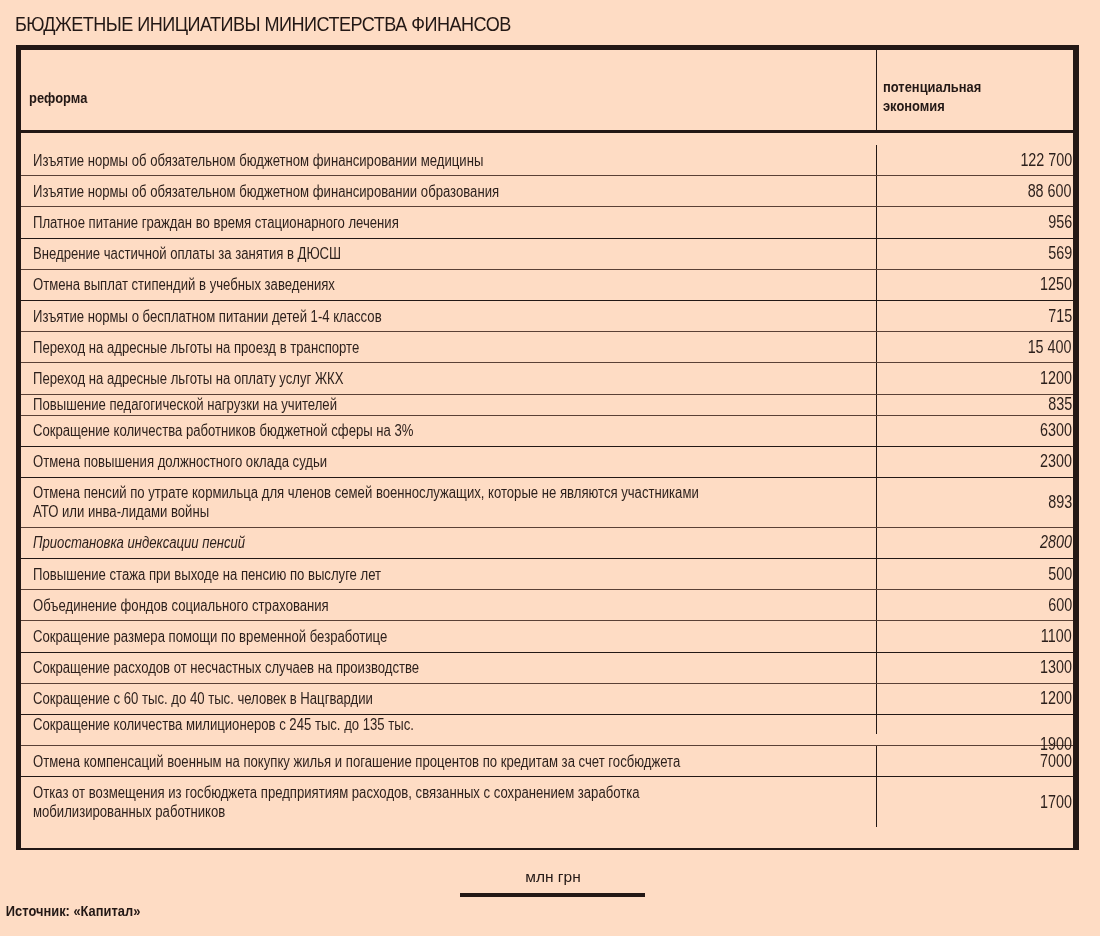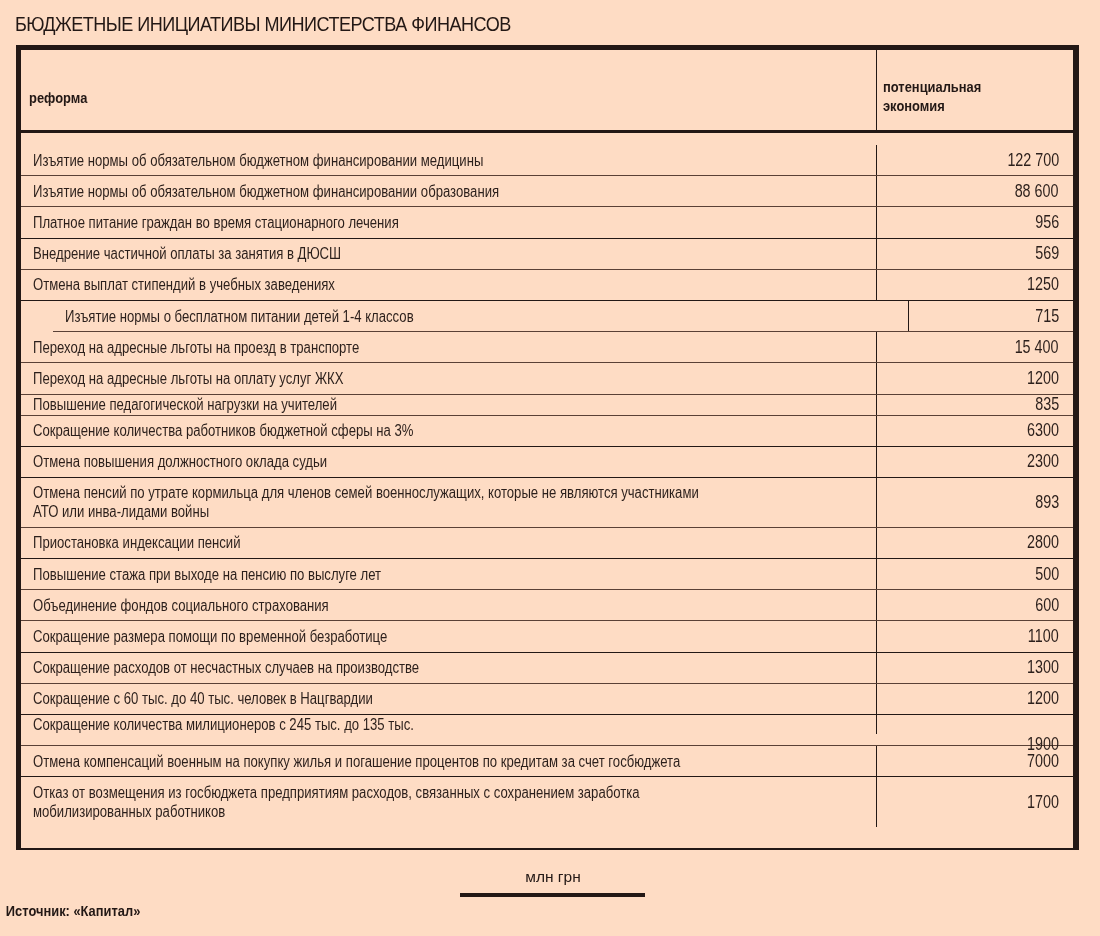--- a/index.html
+++ b/index.html
@@ -41,21 +41,21 @@
   .row.dark { border-bottom-color:#231815; }
   .row .cell-name {
     width:856px; box-sizing:border-box; padding:0 0 0 12px; display:flex; align-items:center;
     border-right:1.5px solid #231815;
   }
   .row .cell-name span {
     font-size:16px; line-height:19px; transform:scaleX(0.82); transform-origin:left center;
     display:inline-block; width:122%; color:#2b1f1b;
   }
   .row .cell-val {
-    flex:1; display:flex; align-items:center; justify-content:flex-end; padding-right:14px;text-align:right;
+    flex:1; display:flex; align-items:center; justify-content:flex-end; padding-right:1px;text-align:right;
   }
   .row .cell-val span {
     font-size:17.5px; transform:scaleX(0.82); transform-origin:right center; color:#2b1f1b;
     white-space:nowrap; display:inline-block;
   }
   .unit {
     position:absolute; left:3px; width:1100px; top:868px; text-align:center; font-size:15.5px;
     color:#231815;
   }
   .rule {
@@ -117,21 +117,21 @@
       </div>
     </div>
     <div class="row dark" style="height: 31.2px;">
       <div class="cell-name">
         <span>Отмена выплат стипендий в учебных заведениях</span>
       </div>
       <div class="cell-val">
         <span>1250</span>
       </div>
     </div>
-    <div class="row" style="height: 31.2px; margin-left: 32px;">
+    <div class="row" style="height: 31.2px;">
       <div class="cell-name">
         <span>Изъятие нормы о бесплатном питании детей 1-4 классов</span>
       </div>
       <div class="cell-val">
         <span>715</span>
       </div>
     </div>
     <div class="row" style="height: 31.2px;">
       <div class="cell-name">
         <span>Переход на адресные льготы на проезд в транспорте</span>
@@ -173,21 +173,21 @@
       </div>
     </div>
     <div class="row" style="height: 50px;">
       <div class="cell-name">
         <span>Отмена пенсий по утрате кормильца для членов семей военнослужащих, которые не являются участниками АТО или инва-лидами войны</span>
       </div>
       <div class="cell-val">
         <span>893</span>
       </div>
     </div>
-    <div class="row dark" style="height: 31.2px;">
+    <div class="row dark" style="height: 31.2px; font-style: italic;">
       <div class="cell-name">
         <span>Приостановка индексации пенсий</span>
       </div>
       <div class="cell-val">
         <span>2800</span>
       </div>
     </div>
     <div class="row" style="height: 31.2px;">
       <div class="cell-name">
         <span>Повышение стажа при выходе на пенсию по выслуге лет</span>

